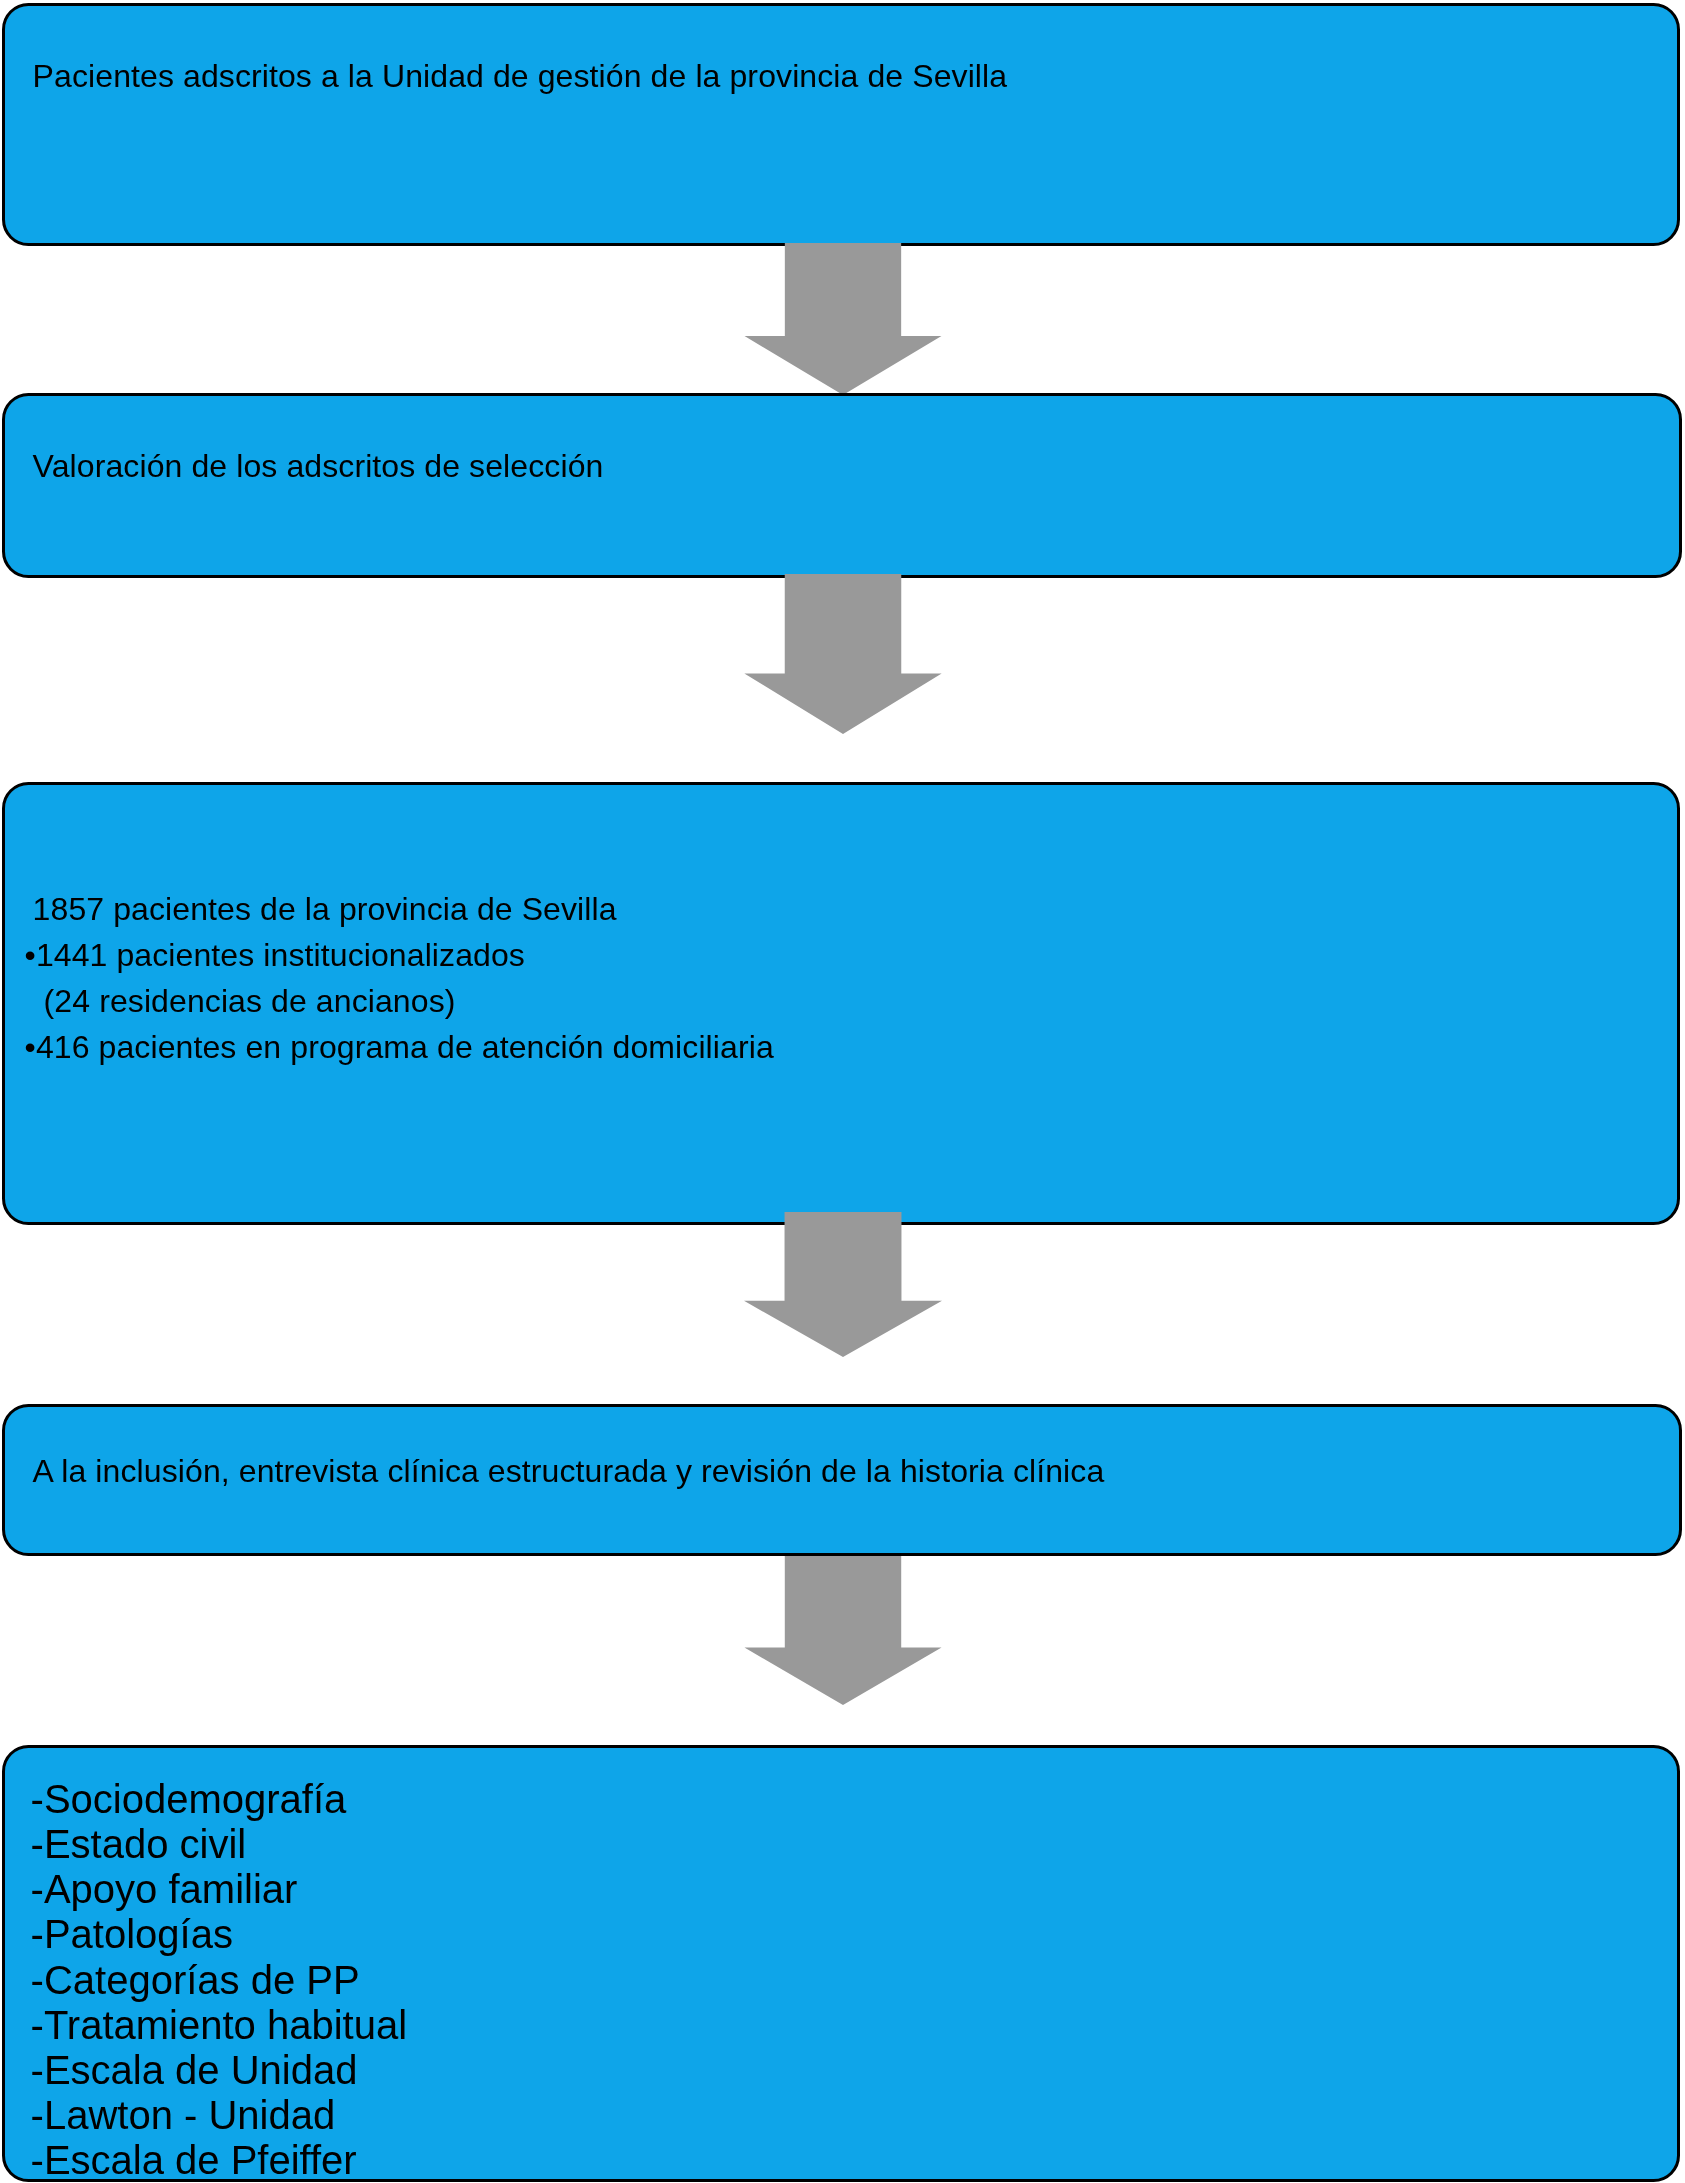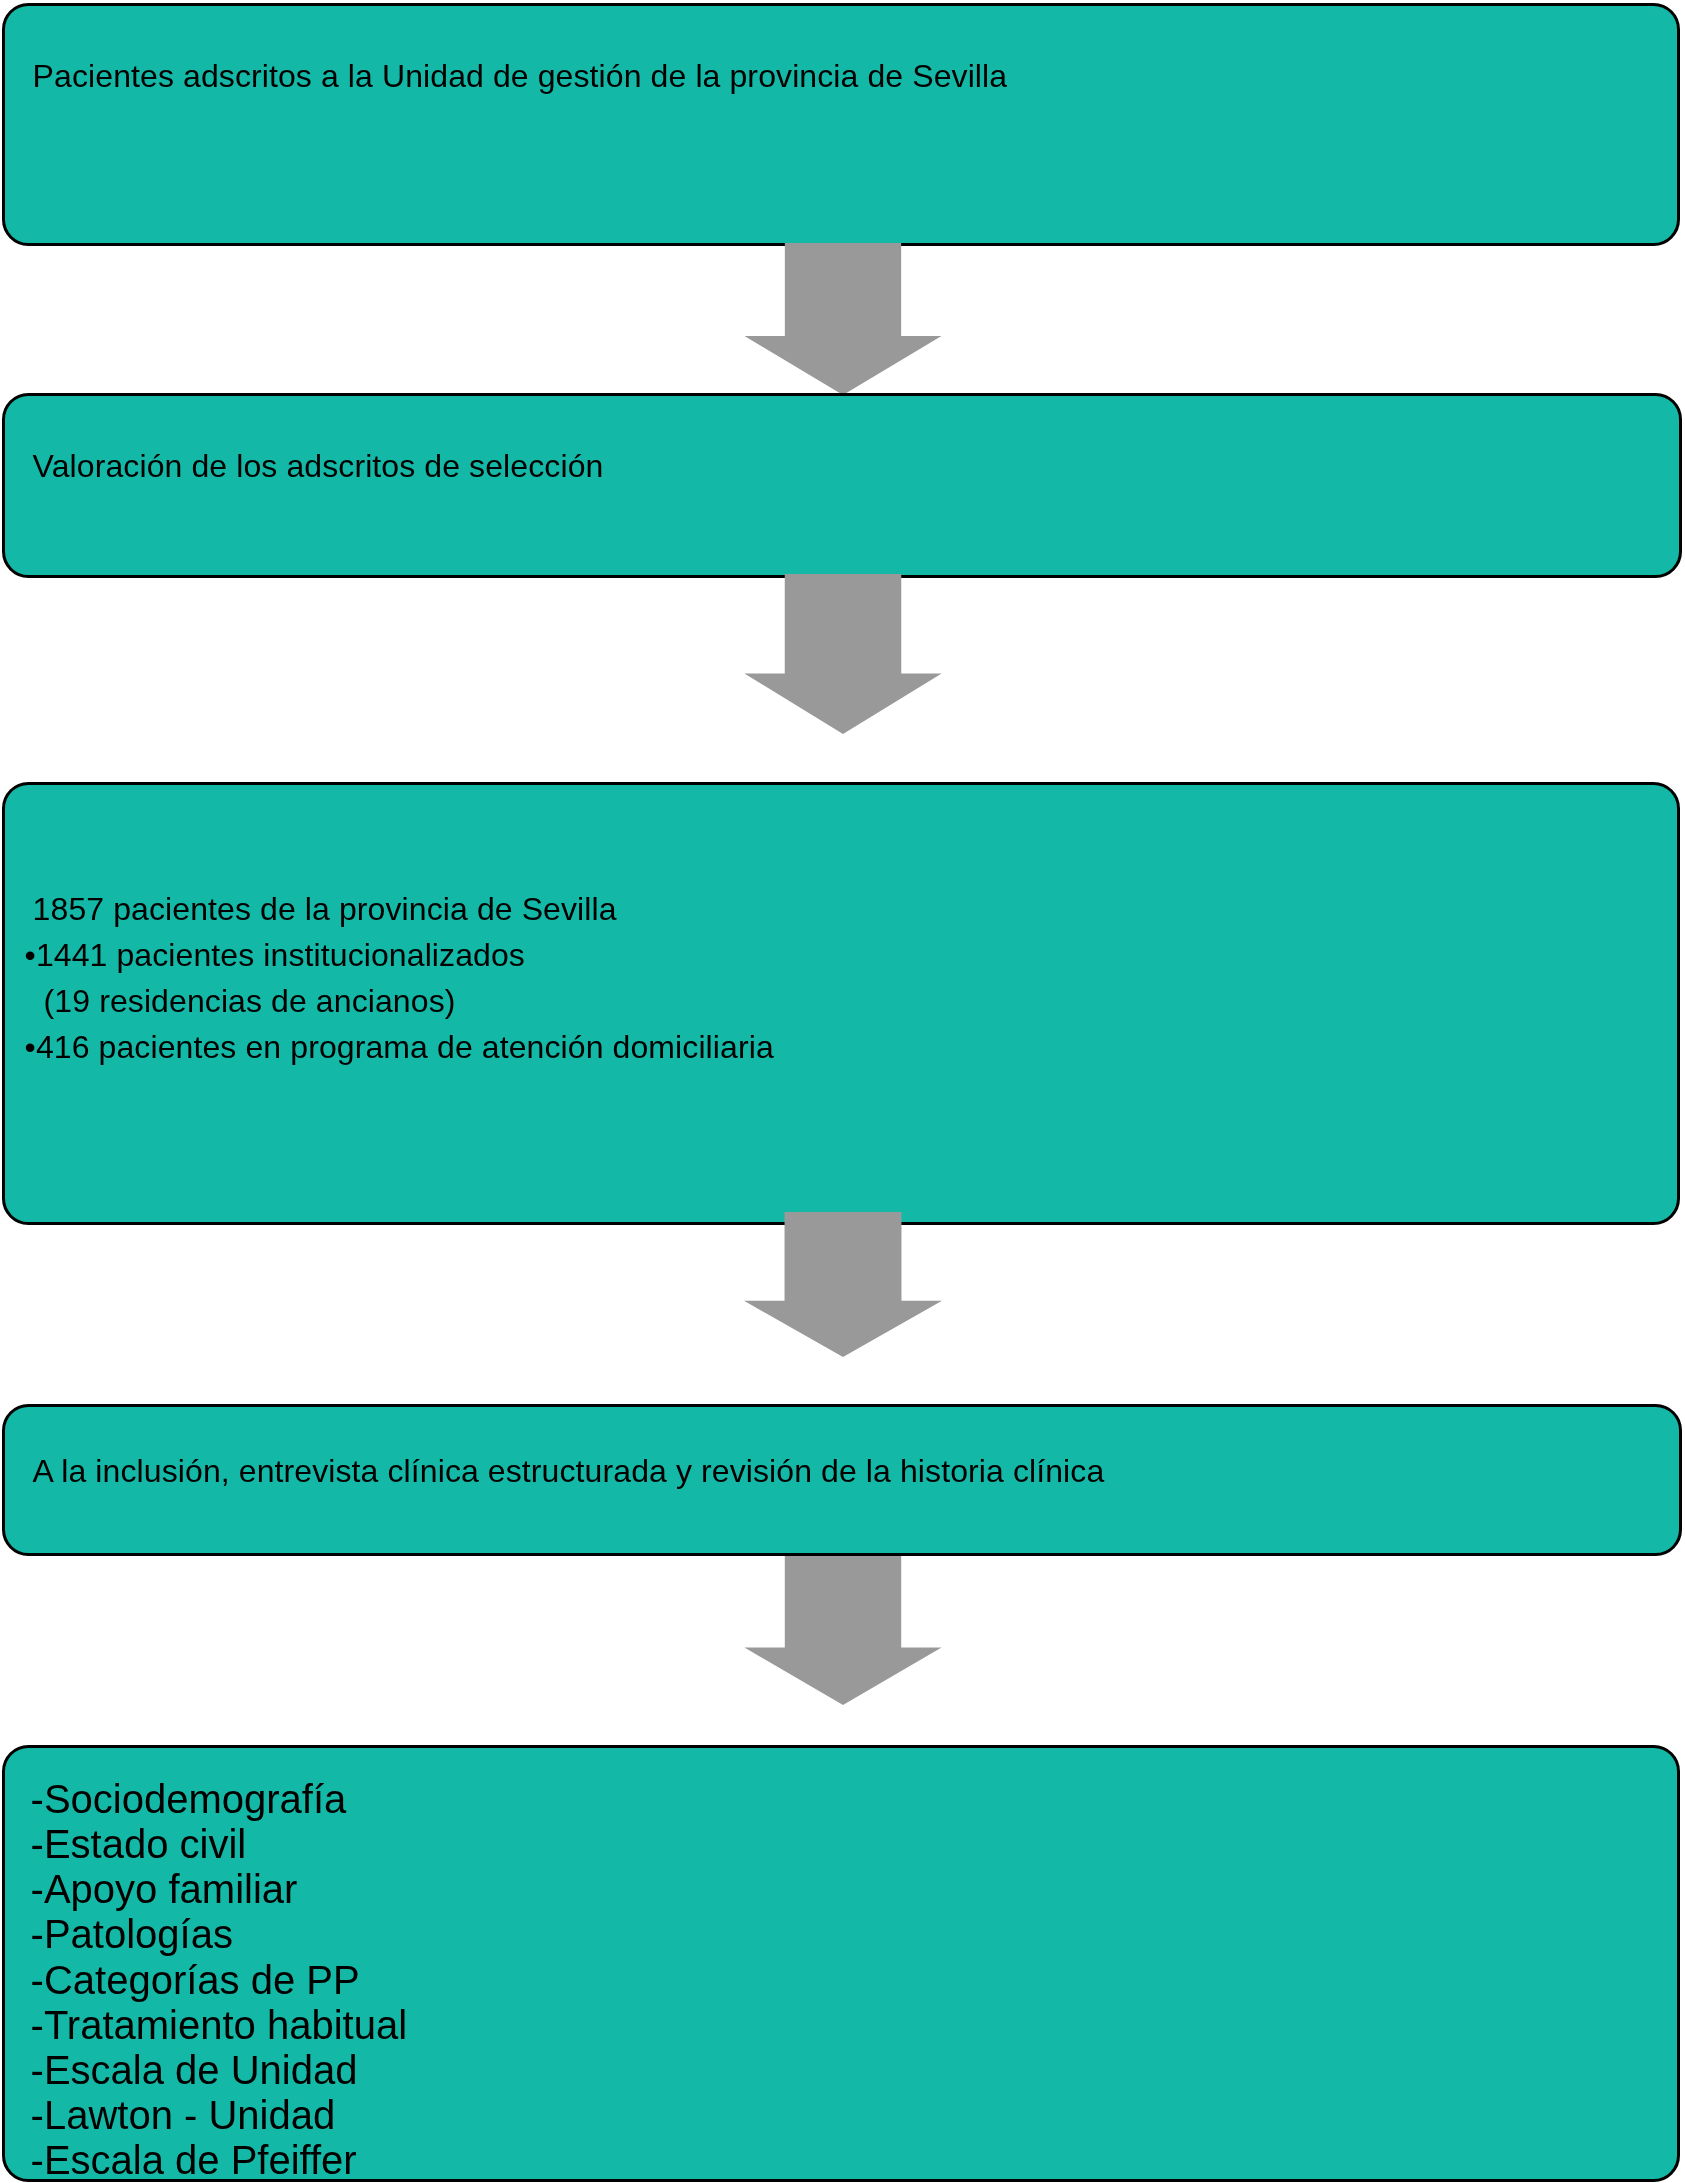--- a/index.html
+++ b/index.html
@@ -14,21 +14,21 @@
   #canvas {
     position: relative;
     width: 1685px;
     height: 2183px;
     background: #ffffff;
     overflow: hidden;
   }
   .flow-box {
     position: absolute;
     box-sizing: border-box;
-    background: #14b8a6;
+    background: #0ea5e9;
     border: 3.9px solid #000000;
     border-radius: 26.4px;
   }
   .box-text {
     position: absolute;
     left: 28px;
     font-size: 32px;
     line-height: 1.0;
     color: #000000;
     white-space: nowrap;
@@ -90,21 +90,21 @@
 
   <div class="arrow" id="arrow-2">
     <svg width="198" height="160" viewBox="0 0 254 206" xmlns="http://www.w3.org/2000/svg">
       <polygon points="52,0 202,0 202,128 254,128 127,206 0,128 52,128" fill="#999999"></polygon>
     </svg>
   </div>
 
   <div class="flow-box" id="box-3">
     <div class="box-text box-3-line" id="box-3-l1">1857 pacientes de la provincia de Sevilla</div>
     <div class="box-text box-3-line" id="box-3-l2">•1441 pacientes institucionalizados</div>
-    <div class="box-text box-3-line" id="box-3-l3">(19 residencias de ancianos)</div>
+    <div class="box-text box-3-line" id="box-3-l3">(24 residencias de ancianos)</div>
     <div class="box-text box-3-line" id="box-3-l4">•416 pacientes en programa de atención domiciliaria</div>
   </div>
 
   <div class="arrow" id="arrow-3">
     <svg width="198" height="145" viewBox="0 0 254 186" xmlns="http://www.w3.org/2000/svg">
       <polygon points="52,0 202,0 202,114 254,114 127,186 0,114 52,114" fill="#999999"></polygon>
     </svg>
   </div>
 
   <div class="flow-box" id="box-4">

